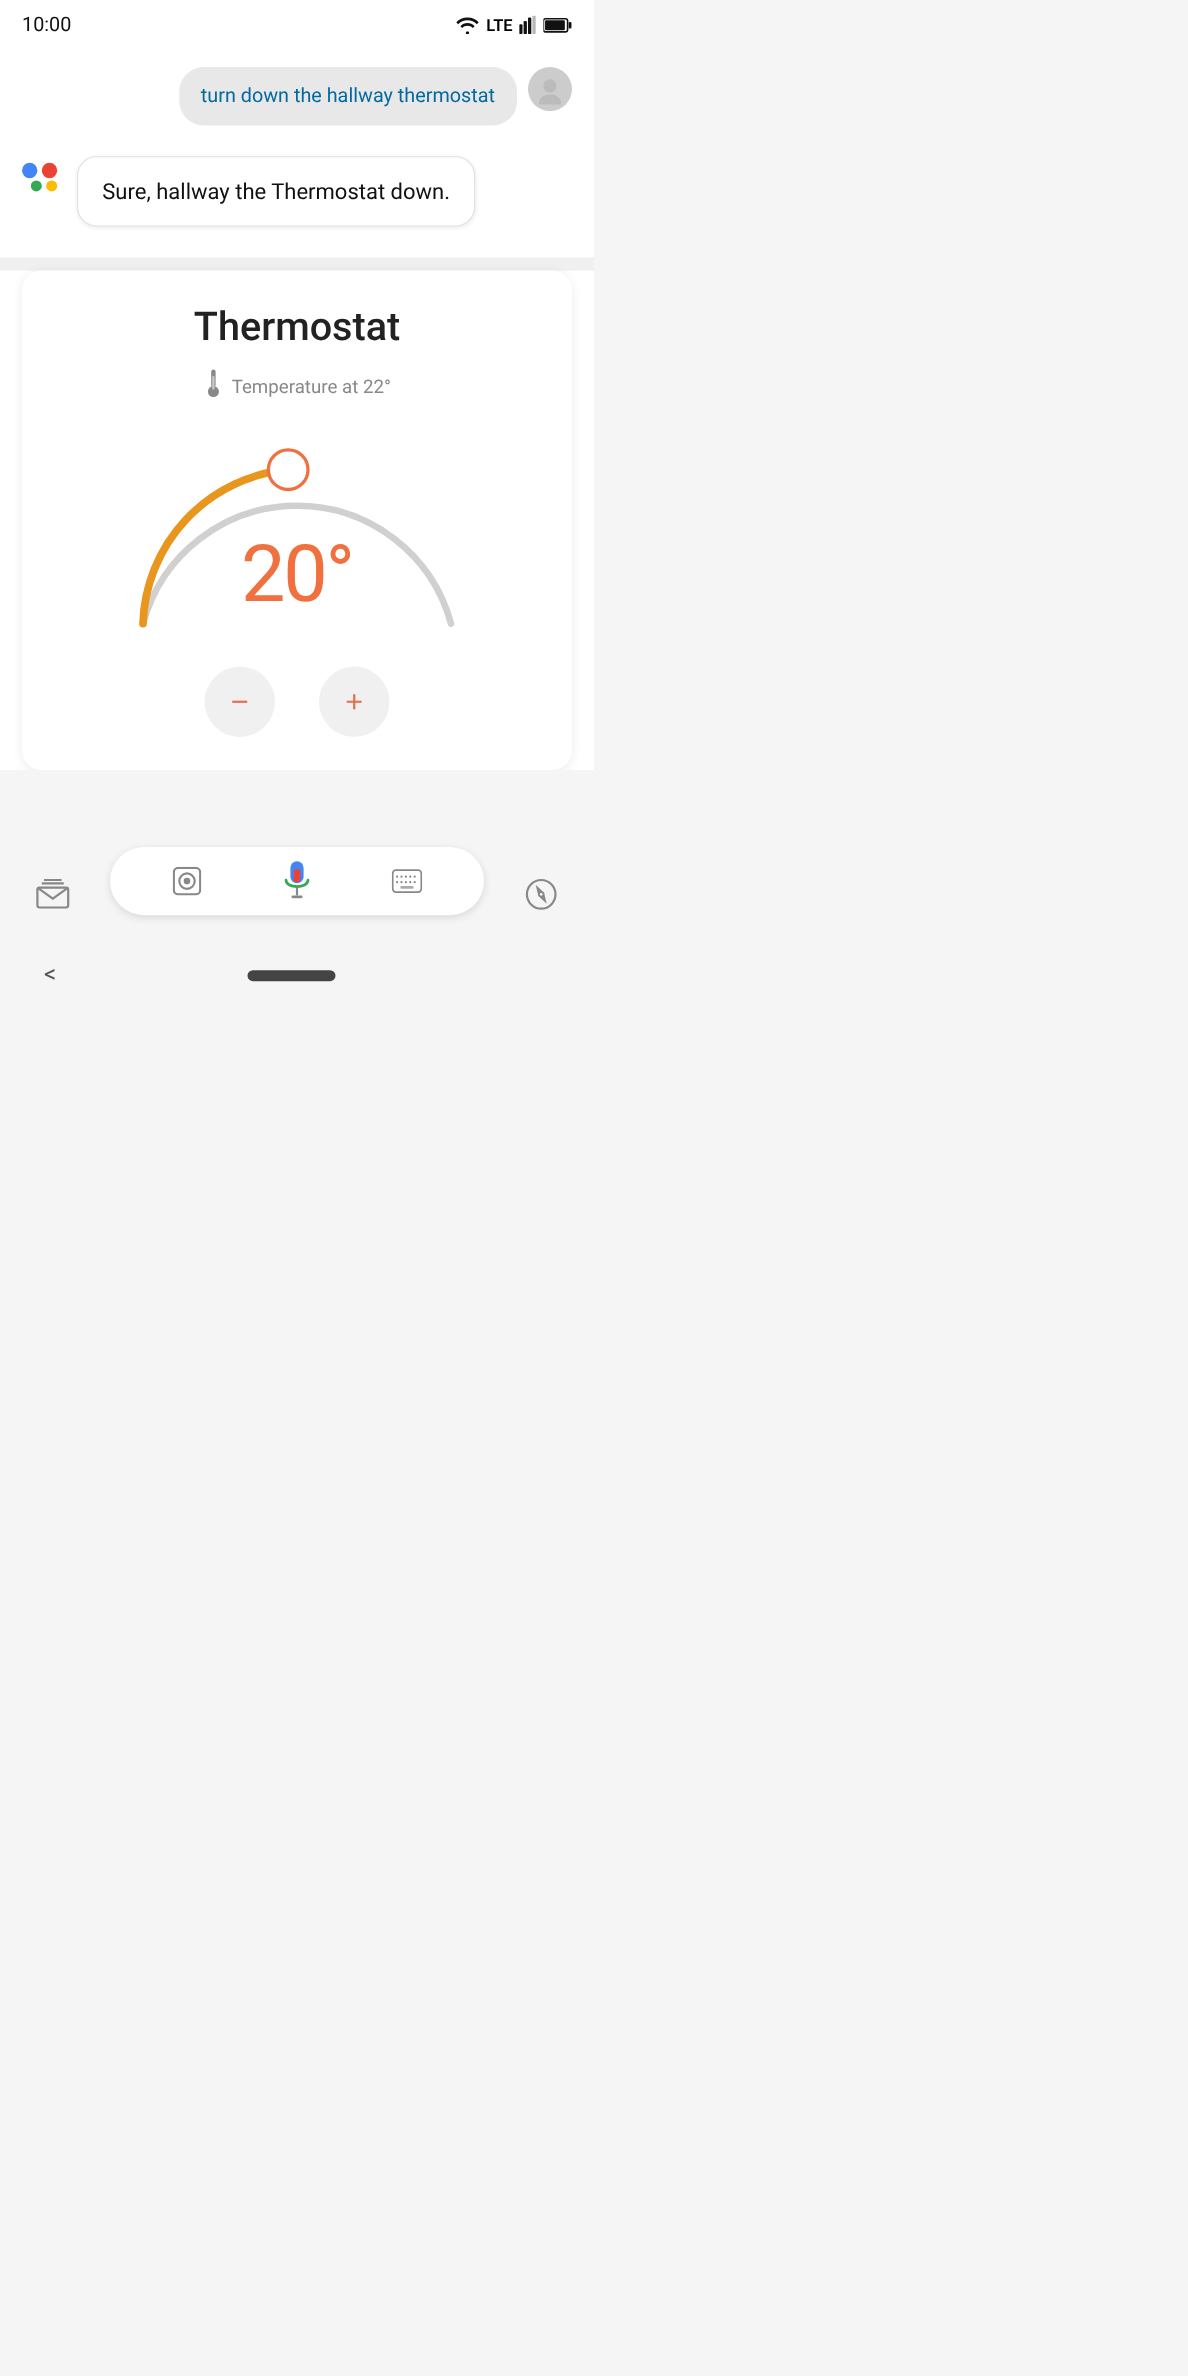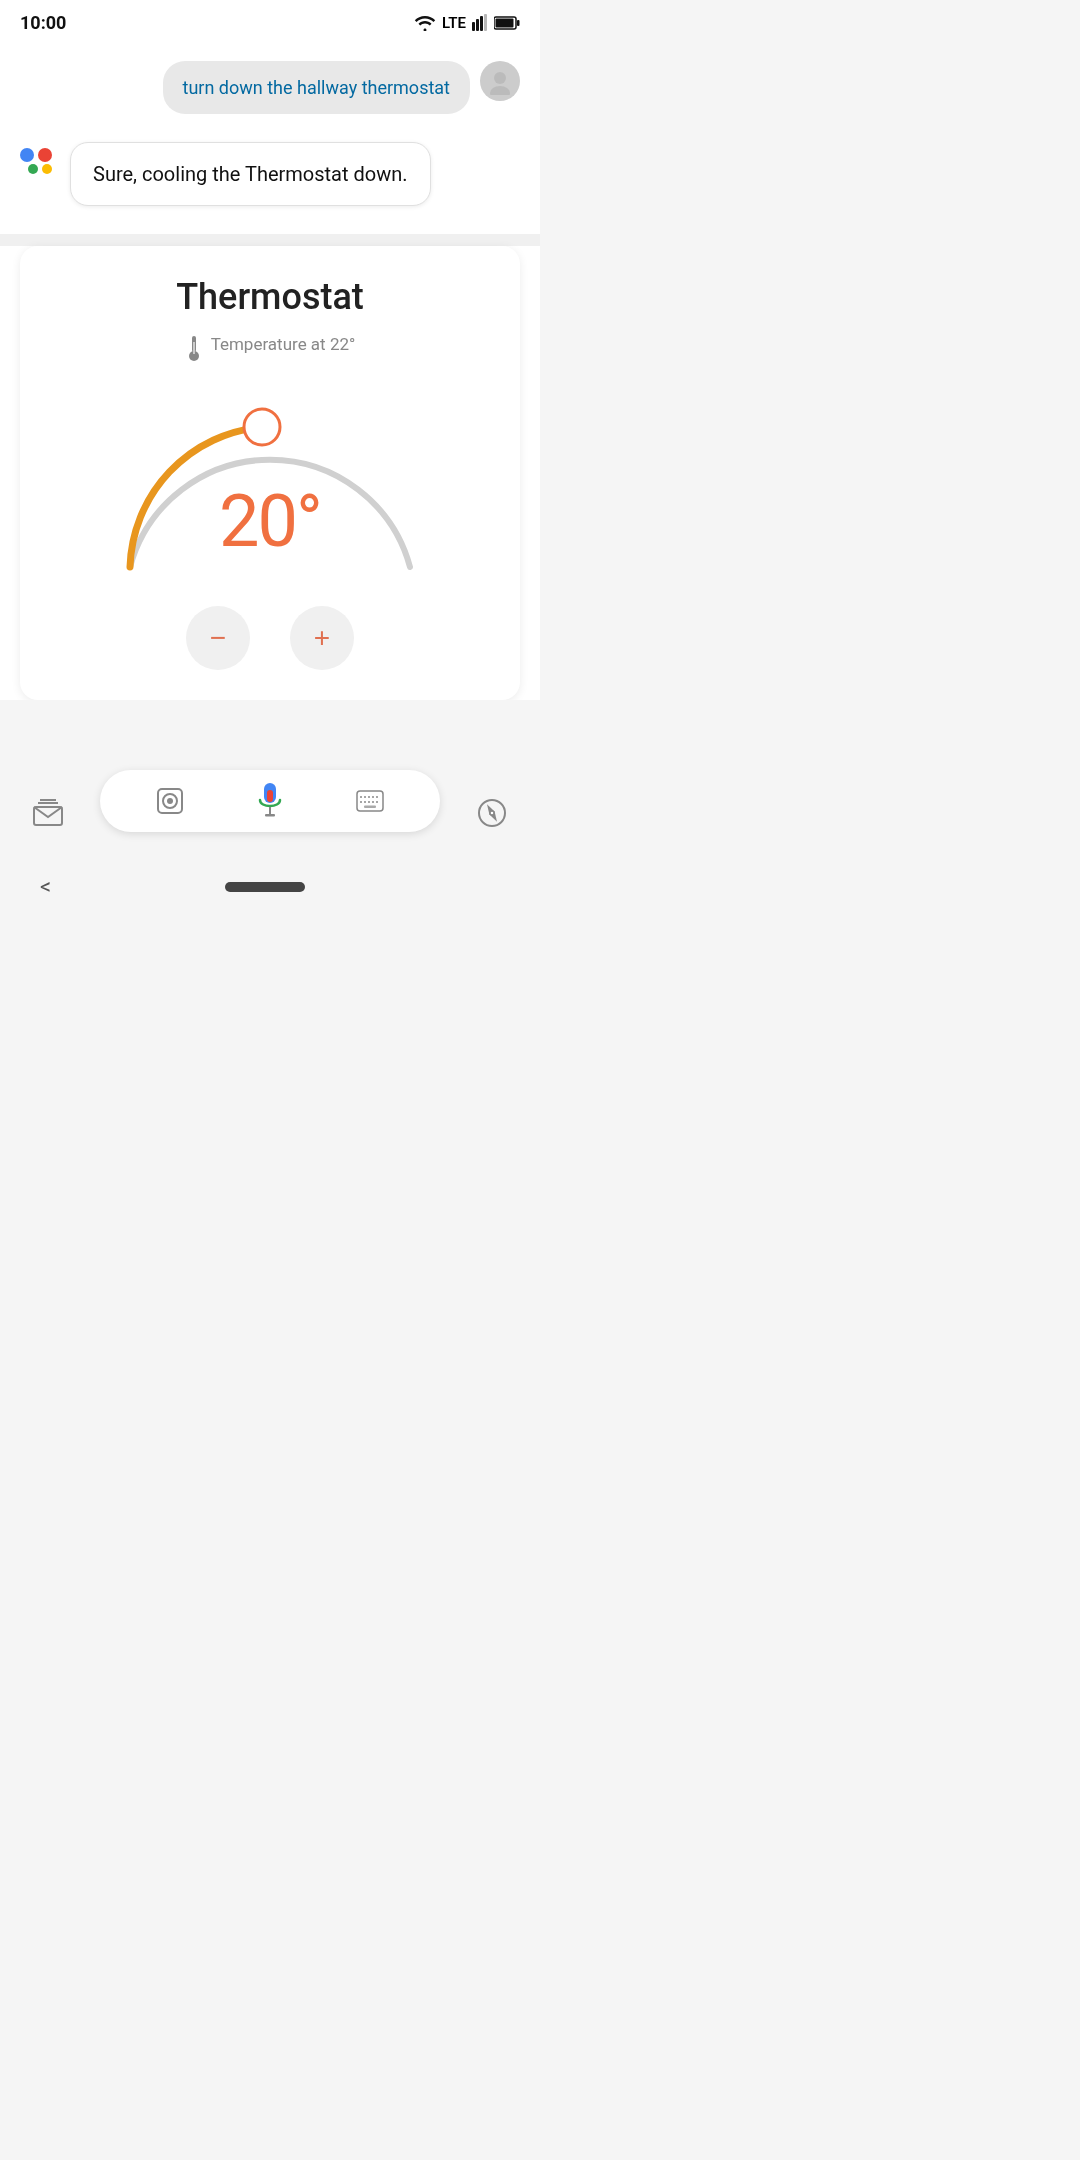--- a/index.html
+++ b/index.html
@@ -16,21 +16,21 @@
     
     .status-bar {
       display: flex;
       justify-content: space-between;
       align-items: center;
       padding: 12px 20px 8px;
       background: #fff;
     }
     .status-time {
       font-size: 18px;
-      font-weight: 700;
+      font-weight: 400;
       color: #111;
     }
     .status-icons {
       display: flex;
       align-items: center;
       gap: 6px;
     }
     .status-icons svg {
       fill: #111;
     }
@@ -122,21 +122,21 @@
     }
     .thermostat-title {
       text-align: center;
       font-size: 36px;
       font-weight: 500;
       color: #222;
       margin-bottom: 16px;
     }
     .temp-label-row {
       display: flex;
-      align-items: flex-start;
+      align-items: flex-end;
       justify-content: center;
       gap: 8px;
       margin-bottom: 20px;
     }
     .temp-label-text {
       font-size: 17px;
       color: #888;
     }
 
     
@@ -295,21 +295,21 @@
     <div class="google-dots">
       <div class="dot-row-top">
         <div class="dot dot-blue"></div>
         <div class="dot dot-red"></div>
       </div>
       <div style="display:flex; gap:4px; margin-left:8px;">
         <div class="dot dot-green" style="width:10px;height:10px;"></div>
         <div class="dot dot-yellow" style="width:10px;height:10px;"></div>
       </div>
     </div>
-    <div class="assistant-bubble">Sure, cooling the Thermostat down.</div>
+    <div class="assistant-bubble">Sure, hallway the Thermostat down.</div>
   </div>
 
   <div class="section-divider"></div>
 
   <div class="thermostat-card">
     <div class="thermostat-title">Thermostat</div>
 
     <div class="temp-label-row">
 
       <svg width="18" height="28" viewBox="0 0 18 28">

